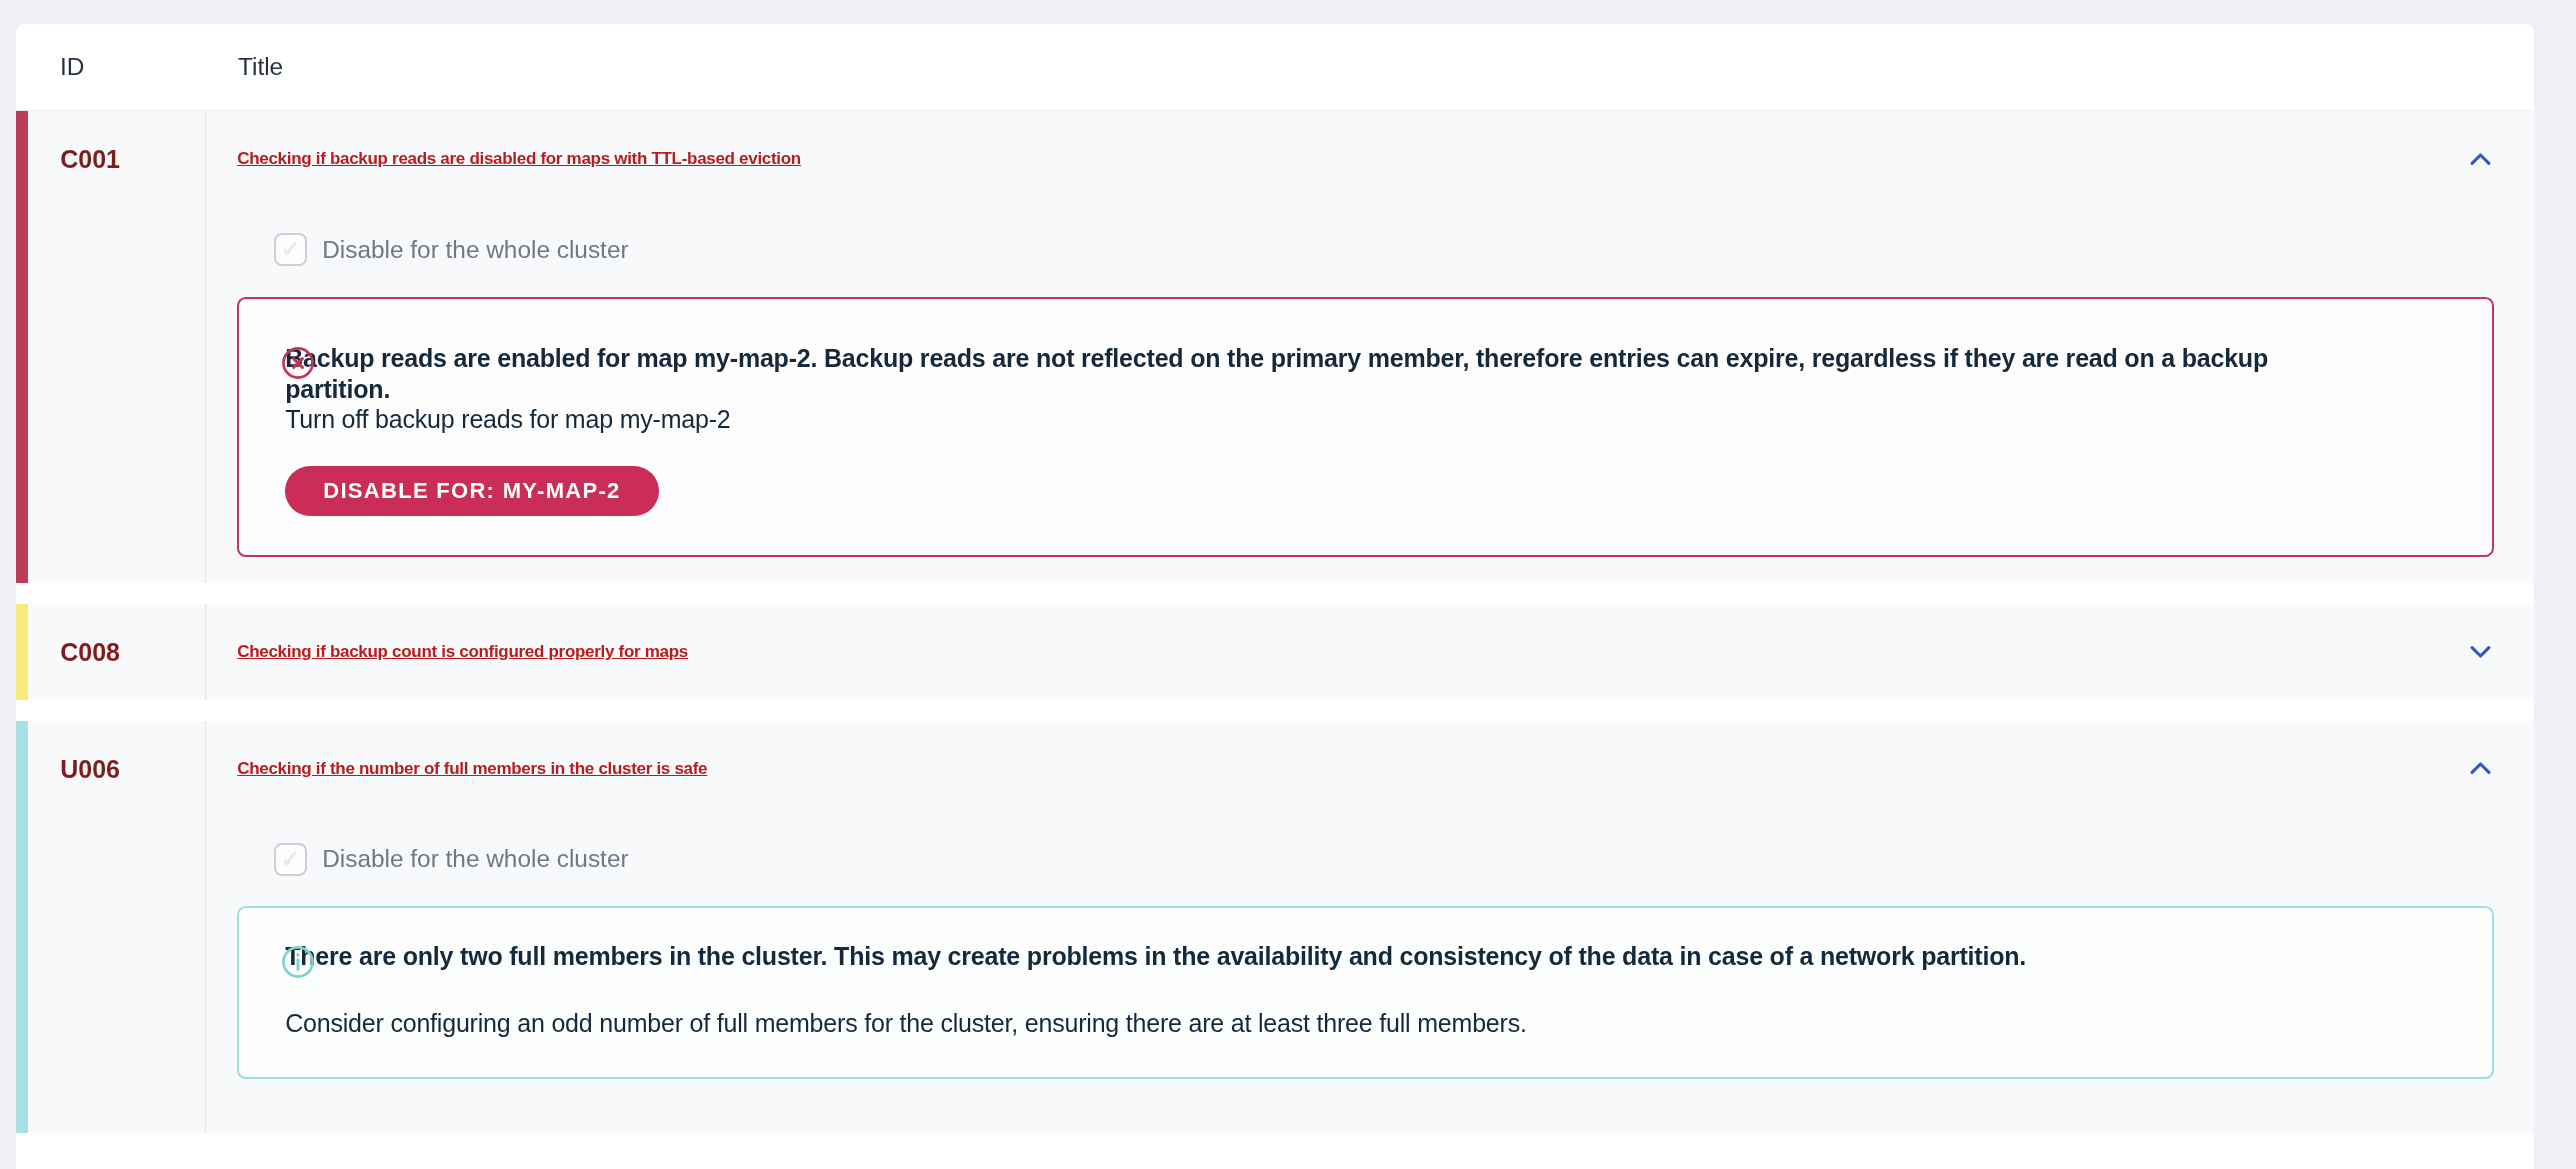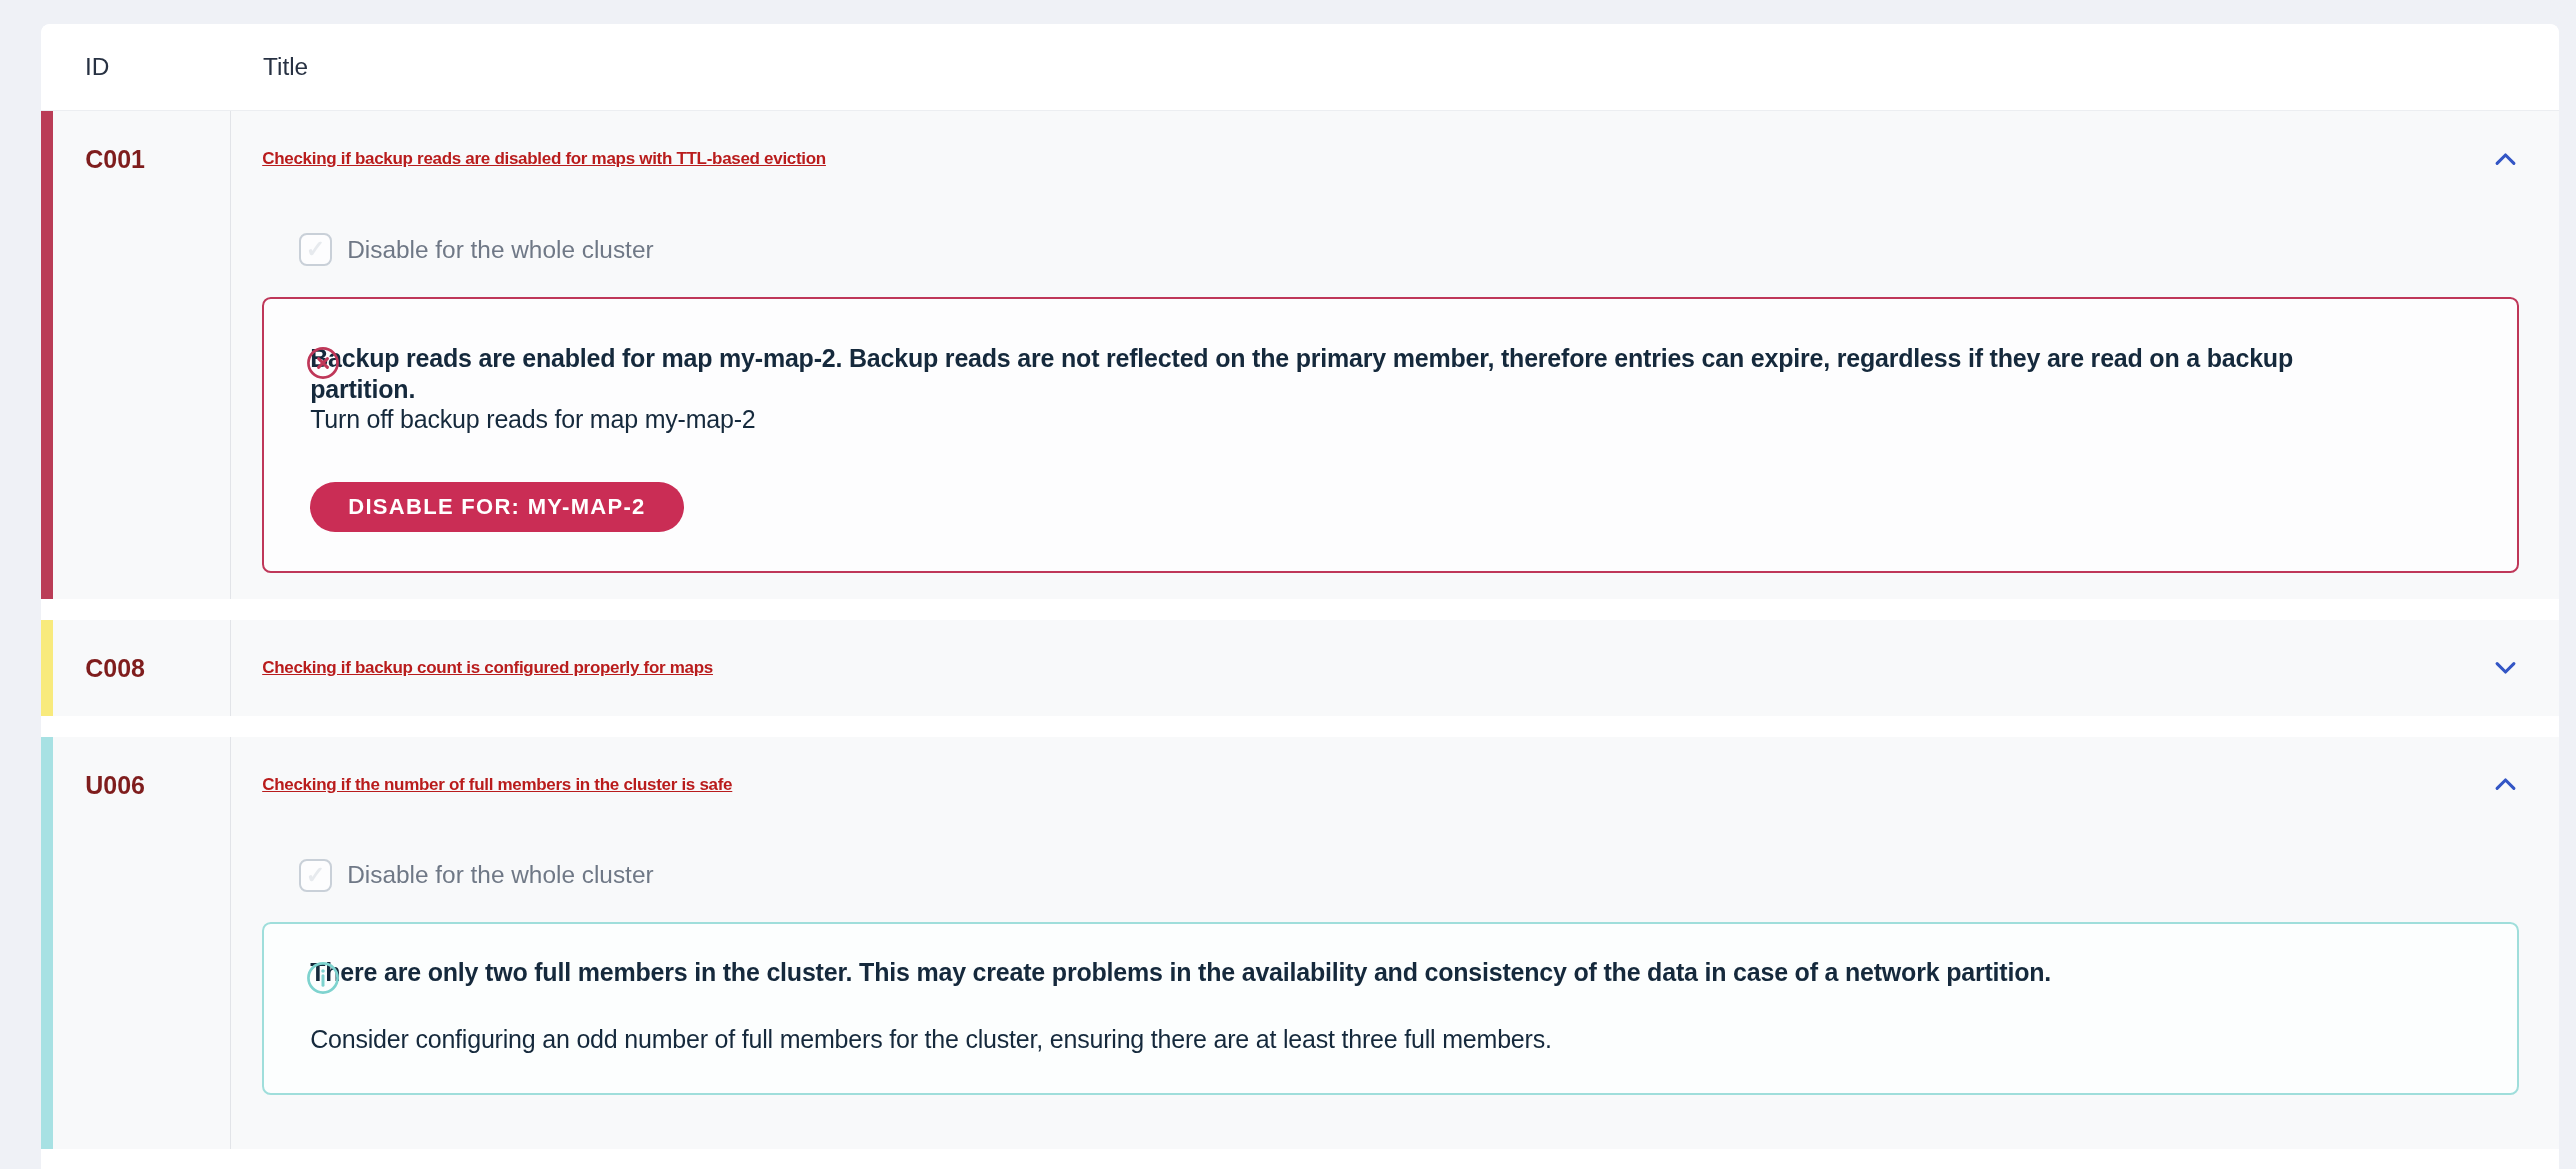--- a/index.html
+++ b/index.html
@@ -4,21 +4,21 @@
 <style>
   * { box-sizing: border-box; }
   html,body { margin:0; padding:0; }
   body {
     width:2576px; height:1169px; overflow:hidden;
     background:#eff1f6;
     font-family:"Liberation Sans", sans-serif;
     color:#15293c;
   }
   .card {
-    position:absolute; left:41px; top:24.4px; width:2518px; height:1145px;
+    position:absolute; left:16px; top:24.4px; width:2518px; height:1145px;
     background:#ffffff; border-radius:8.7px 8.7px 0 0; overflow:hidden;
   }
   
   .thead {
     height:87px; background:#ffffff; display:flex; align-items:center;
     border-bottom:0.9px solid #eceef1;
   }
   .th-id { width:189px; padding-left:44px; font-size:24.4px; color:#273142; }
   .th-title { padding-left:33px; font-size:24.4px; color:#273142; }
   
@@ -56,21 +56,21 @@
     padding:44px 44px 39px 46px;
   }
   .alert-error { border:2.2px solid #bf3759; background:#fdfdfe; }
   .alert-info  { border:2.2px solid #9fdedb; background:#fcfefe; padding-top:33px; padding-bottom:39px; }
   .alert-icon { position:absolute; left:40px; top:45px; width:38px; height:38px; }
   .alert-info .alert-icon { top:35px; }
   .alert-msg { font-size:25px; font-weight:bold; line-height:31px; max-width:2030px; letter-spacing:-0.2px; }
   .alert-sub { font-size:25px; letter-spacing:-0.2px; }
   .alert-info .alert-sub { margin-top:37px; }
   .alert-btn {
-    display:inline-block; margin-top:48px; height:50px; line-height:50px;
+    display:inline-block; margin-top:32px; height:50px; line-height:50px;
     padding:0 38px; border:none; border-radius:25px;
     background:#ca2d55; color:#ffffff; font-family:"Liberation Sans",sans-serif;
     font-size:22px; font-weight:bold; letter-spacing:1.3px; cursor:pointer;
   }
   .pad-bottom { padding-bottom:28px; }
 </style>
 </head>
 <body>
 
 <div class="card">

